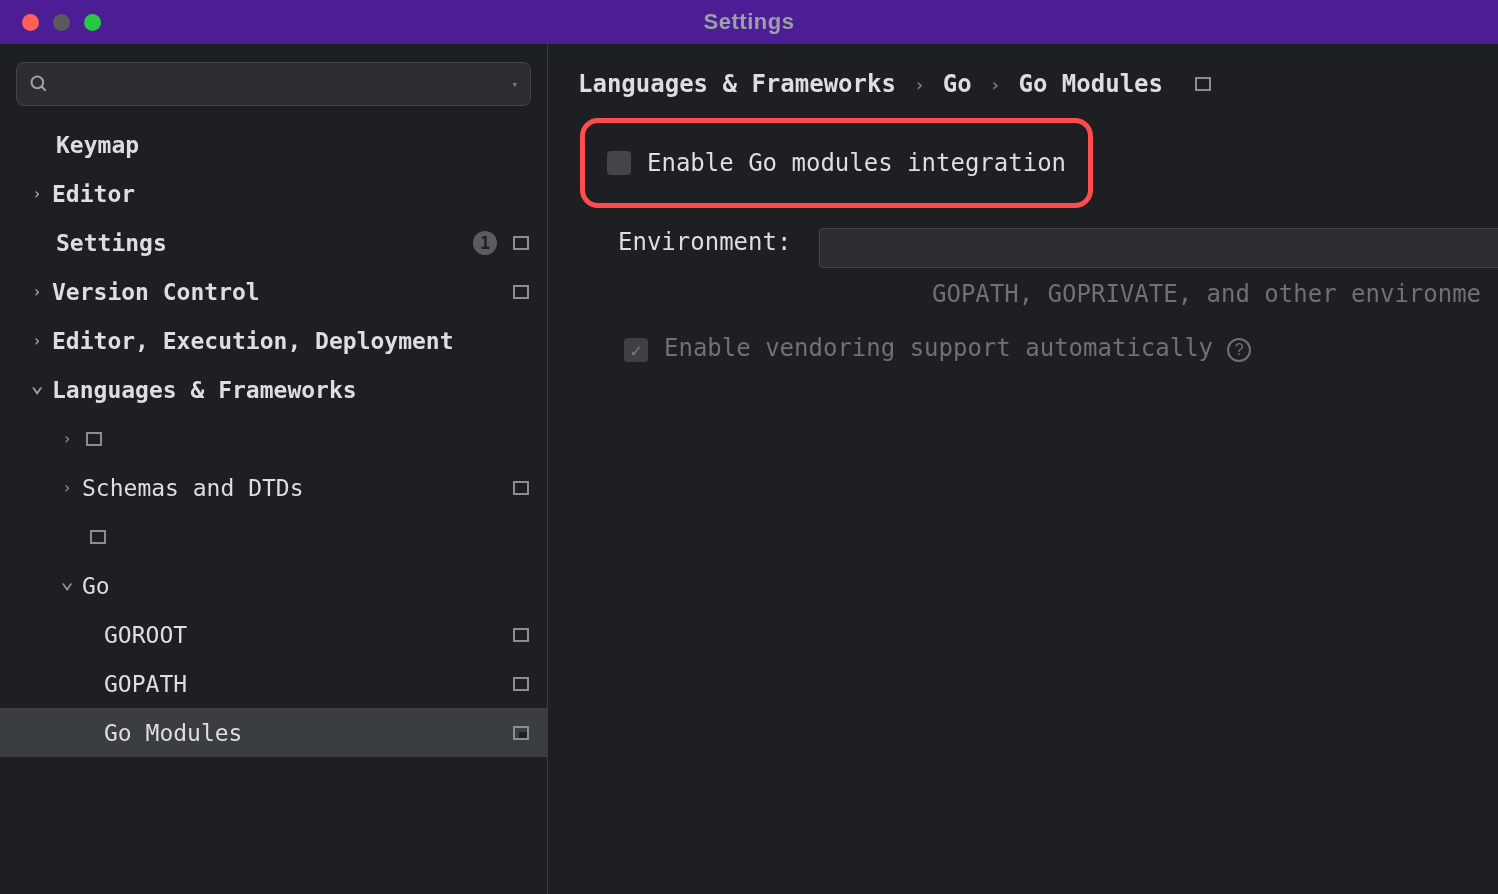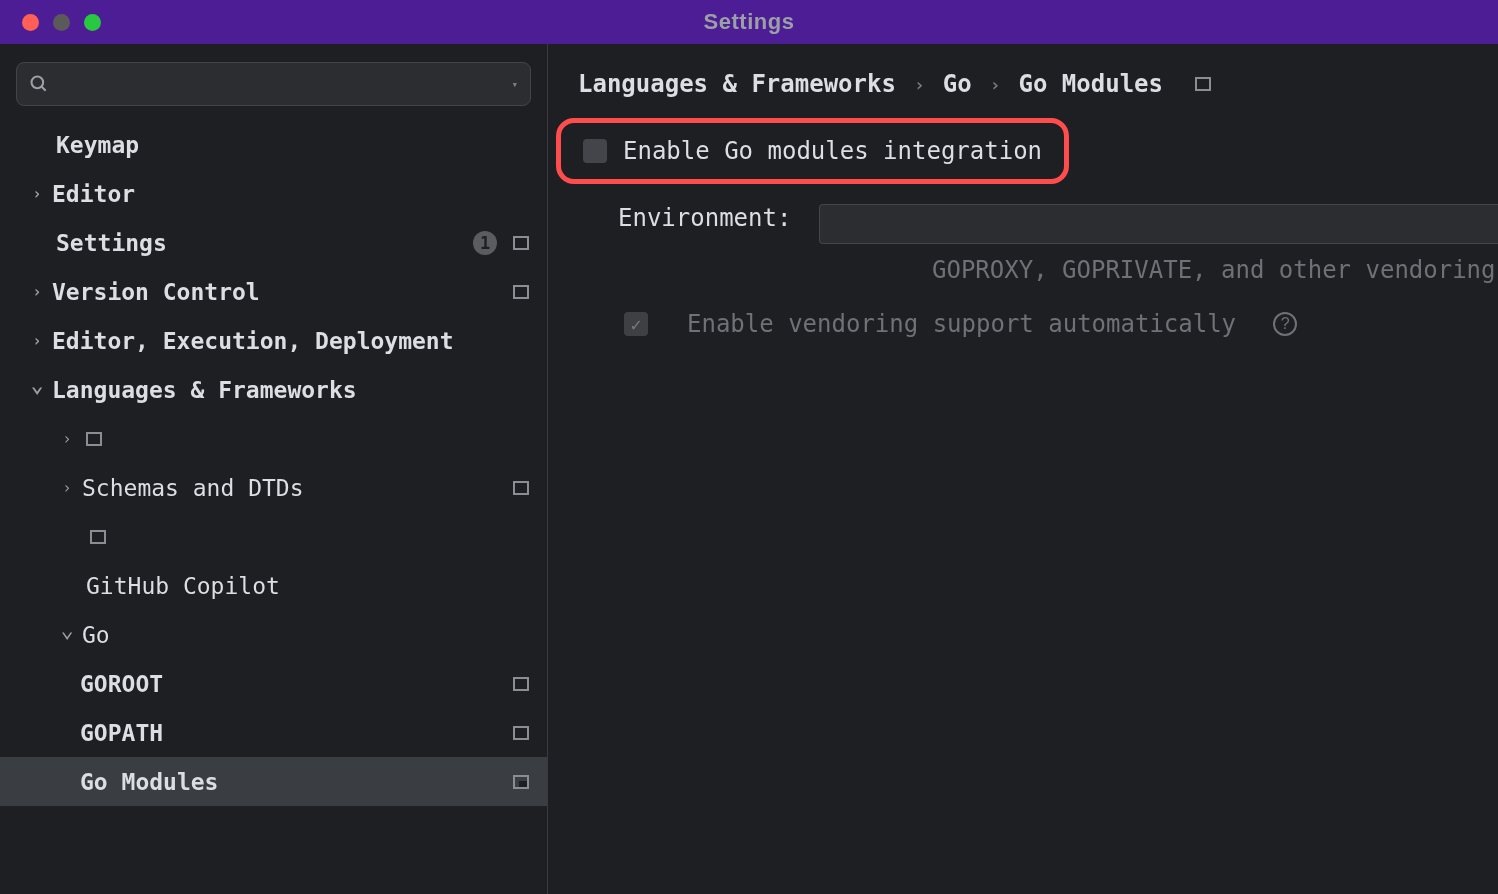--- a/index.html
+++ b/index.html
@@ -113,21 +113,21 @@
 .tree-item .label {
   flex: 1;
   white-space: nowrap;
   overflow: hidden;
 }
 .tree-item.level-0 { padding-left: 28px; }
 .tree-item.level-1 { padding-left: 58px; }
 .tree-item.level-2 { padding-left: 88px; }
 .tree-item.no-arrow.level-0 { padding-left: 56px; }
 .tree-item.no-arrow.level-1 { padding-left: 86px; }
-.tree-item.no-arrow.level-2 { padding-left: 80px; font-weight: bold; }
+.tree-item.no-arrow.level-2 { padding-left: 104px; }
 .tree-item.child {
   font-weight: 400;
 }
 .badge {
   background: #5a5c60;
   color: #1e1f22;
   border-radius: 50%;
   width: 24px;
   height: 24px;
   display: inline-flex;
@@ -171,22 +171,22 @@
   font-weight: 700;
   color: #dcdee3;
 }
 .breadcrumb .sep {
   color: #7a7d82;
   font-size: 18px;
 }
 .highlight-box {
   border: 5px solid #ff4d4d;
   border-radius: 18px;
-  padding: 14px 22px;
-  margin: 2px 0 10px 8px;
+  padding: 26px 22px;
+  margin: 2px 0 10px 32px;
   display: inline-flex;
   align-items: center;
 }
 .checkbox {
   width: 24px;
   height: 24px;
   background: #43454a;
   border-radius: 4px;
   margin-right: 16px;
   display: inline-flex;
@@ -239,23 +239,22 @@
   outline: none;
 }
 .env-hint {
   padding: 6px 0 20px 384px;
   font-size: 24px;
   color: #6e7176;
   white-space: nowrap;
 }
 .vendor-row {
   display: flex;
-  align-items: center;
+  align-items: flex-end;
   padding: 6px 0 0 76px;
-  gap: 23px;
 }
 .help-icon {
   width: 24px;
   height: 24px;
   border: 2px solid #6e7176;
   border-radius: 50%;
   display: inline-flex;
   align-items: center;
   justify-content: center;
   color: #6e7176;
@@ -319,23 +318,20 @@
           <span class="scope-icon"></span>
         </div>
         <div class="tree-item level-1 child">
           <span class="arrow">›</span>
           <span class="label">Schemas and DTDs</span>
           <span class="scope-icon"></span>
         </div>
         <div class="tree-item level-1 no-arrow child">
           <span class="scope-icon"></span>
         </div>
-        <div class="tree-item level-1 no-arrow child">
-          <span class="label">GitHub Copilot</span>
-        </div>
         <div class="tree-item level-1 child">
           <span class="arrow" style="font-size: 22px; position: relative; top: -5px;">⌄</span>
           <span class="label">Go</span>
         </div>
         <div class="tree-item level-2 no-arrow child">
           <span class="label">GOROOT</span>
           <span class="scope-icon"></span>
         </div>
         <div class="tree-item level-2 no-arrow child">
           <span class="label">GOPATH</span>
@@ -360,21 +356,21 @@
 
     <div class="highlight-box">
       <span class="checkbox"></span>
       <span class="checkbox-label">Enable Go modules integration</span>
     </div>
 
     <div class="env-row">
       <span class="env-label">Environment:</span>
       <input class="env-input" disabled="" value="" style="">
     </div>
-    <div class="env-hint">GOPROXY, GOPRIVATE, and other vendoring</div>
+    <div class="env-hint">GOPATH, GOPRIVATE, and other environme</div>
 
     <div class="vendor-row">
       <span class="checkbox checked disabled"></span>
       <span class="checkbox-label disabled">Enable vendoring support automatically</span>
       <span class="help-icon">?</span>
     </div>
   </div>
 </div>
 
 </body></html>

